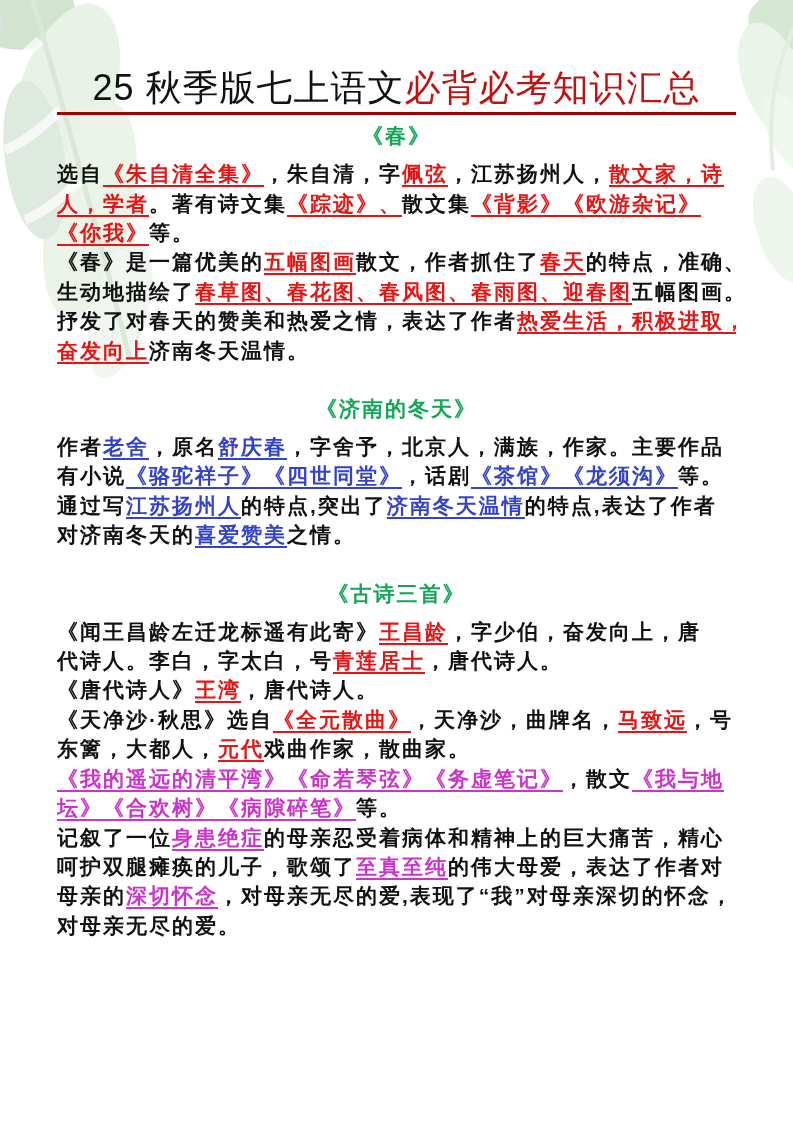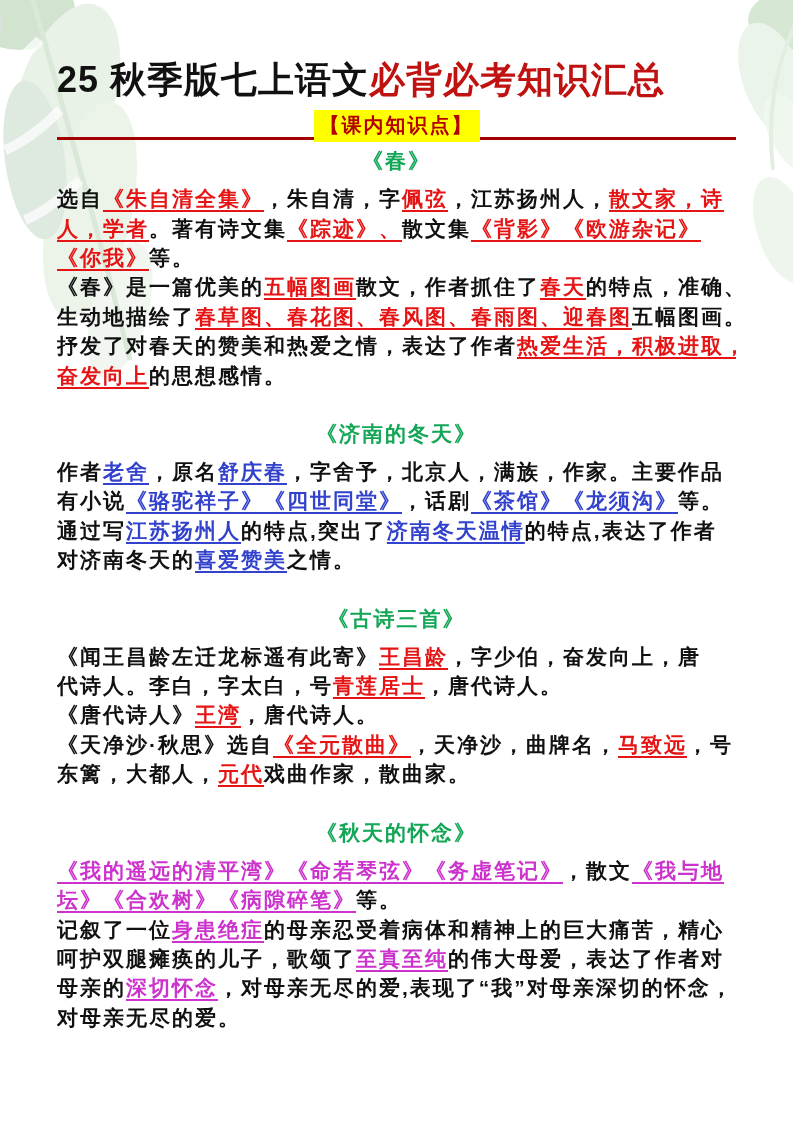--- a/index.html
+++ b/index.html
@@ -14,24 +14,24 @@
   .leaf{position:absolute;}
   .leaf-tl{left:-30px;top:-20px;}
   .leaf-tr{right:-20px;top:0;}
   .card{
     position:relative;
     padding:58px 57px 40px 57px;
     box-sizing:border-box;
     width:793px;
   }
   .title{
-    margin:0;
-    text-align:left;
+    margin:8px;
+    text-align:center;
     font-size:36px;
-    font-weight:700;
+    font-weight:400;
     letter-spacing:1px;
     color:#111111;
     line-height:1.2;
     white-space:nowrap;
   }
   .title-red{color:var(--title_red,#c11212);}
   .subtitle-row{
     text-align:center;
     margin-top:9px;
     position:relative;
@@ -107,54 +107,50 @@
       <ellipse cx="150" cy="135" rx="22" ry="45" fill="#e6f2e4" transform="rotate(-30 150 135)"></ellipse>
       <ellipse cx="140" cy="230" rx="26" ry="55" fill="#e2f0e0" transform="rotate(-18 140 230)"></ellipse>
       <path d="M160 10 Q120 80 130 170" stroke="#cfe4cc" stroke-width="4" fill="none"></path>
     </g>
   </svg>
 </div>
 
 <main class="card">
   <h1 class="title"><span>25 秋季版七上语文</span><span class="title-red">必背必考知识汇总</span></h1>
 
-  <div class="subtitle-row">
-    <span class="subtitle">【课内知识点】</span>
-  </div>
 
   <hr class="divider">
 
   <div id="sections">
       <section class="section">
         <h2 class="section-heading">《春》</h2>
         <div class="text-line"><span class="run">选自</span><span class="run red u">《朱自清全集》</span><span class="run">，朱自清，字</span><span class="run red u">佩弦</span><span class="run">，江苏扬州人，</span><span class="run red u">散文家，诗</span></div>
         <div class="text-line"><span class="run red u">人，学者</span><span class="run">。著有诗文集</span><span class="run red u">《踪迹》、</span><span class="run">散文集</span><span class="run red u">《背影》《欧游杂记》</span></div>
         <div class="text-line"><span class="run red u">《你我》</span><span class="run">等。</span></div>
         <div class="text-line"><span class="run">《春》是一篇优美的</span><span class="run red u">五幅图画</span><span class="run">散文，作者抓住了</span><span class="run red u">春天</span><span class="run">的特点，准确、</span></div>
         <div class="text-line"><span class="run">生动地描绘了</span><span class="run red u">春草图、春花图、春风图、春雨图、迎春图</span><span class="run">五幅图画。</span></div>
         <div class="text-line"><span class="run">抒发了对春天的赞美和热爱之情，表达了作者</span><span class="run red u">热爱生活，积极进取，</span></div>
-        <div class="text-line"><span class="run red u">奋发向上</span><span class="run">的思想感情。</span></div>
+        <div class="text-line"><span class="run red u">奋发向上</span><span class="run">济南冬天温情。</span></div>
       </section>
       <section class="section">
         <h2 class="section-heading">《济南的冬天》</h2>
         <div class="text-line"><span class="run">作者</span><span class="run blue u">老舍</span><span class="run">，原名</span><span class="run blue u">舒庆春</span><span class="run">，字舍予，北京人，满族，作家。主要作品</span></div>
         <div class="text-line"><span class="run">有小说</span><span class="run blue u">《骆驼祥子》《四世同堂》</span><span class="run">，话剧</span><span class="run blue u">《茶馆》《龙须沟》</span><span class="run">等。</span></div>
         <div class="text-line"><span class="run">通过写</span><span class="run blue u">江苏扬州人</span><span class="run">的特点,突出了</span><span class="run blue u">济南冬天温情</span><span class="run">的特点,表达了作者</span></div>
         <div class="text-line"><span class="run">对济南冬天的</span><span class="run blue u">喜爱赞美</span><span class="run">之情。</span></div>
       </section>
       <section class="section">
         <h2 class="section-heading">《古诗三首》</h2>
         <div class="text-line"><span class="run">《闻王昌龄左迁龙标遥有此寄》</span><span class="run red u">王昌龄</span><span class="run">，字少伯，奋发向上，唐</span></div>
         <div class="text-line"><span class="run">代诗人。李白，字太白，号</span><span class="run red u">青莲居士</span><span class="run">，唐代诗人。</span></div>
         <div class="text-line"><span class="run">《唐代诗人》</span><span class="run red u">王湾</span><span class="run">，唐代诗人。</span></div>
         <div class="text-line"><span class="run">《天净沙·秋思》选自</span><span class="run red u">《全元散曲》</span><span class="run">，天净沙，曲牌名，</span><span class="run red u">马致远</span><span class="run">，号</span></div>
         <div class="text-line"><span class="run">东篱，大都人，</span><span class="run red u">元代</span><span class="run">戏曲作家，散曲家。</span></div>
       </section>
       <section class="section">
-        <h2 class="section-heading">《秋天的怀念》</h2>
         <div class="text-line"><span class="run magenta u">《我的遥远的清平湾》《命若琴弦》《务虚笔记》</span><span class="run">，散文</span><span class="run magenta u">《我与地</span></div>
         <div class="text-line"><span class="run magenta u">坛》《合欢树》《病隙碎笔》</span><span class="run">等。</span></div>
         <div class="text-line"><span class="run">记叙了一位</span><span class="run magenta u">身患绝症</span><span class="run">的母亲忍受着病体和精神上的巨大痛苦，精心</span></div>
         <div class="text-line"><span class="run">呵护双腿瘫痪的儿子，歌颂了</span><span class="run magenta u">至真至纯</span><span class="run">的伟大母爱，表达了作者对</span></div>
         <div class="text-line"><span class="run">母亲的</span><span class="run magenta u">深切怀念</span><span class="run">，对母亲无尽的爱,表现了“我”对母亲深切的怀念，</span></div>
         <div class="text-line"><span class="run">对母亲无尽的爱。</span></div>
       </section>
     </div>
 </main>
 

